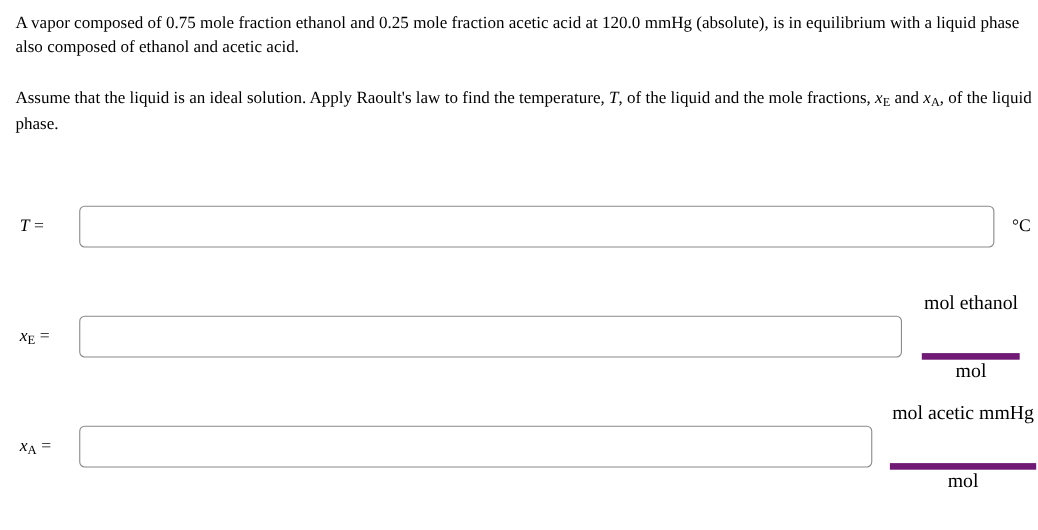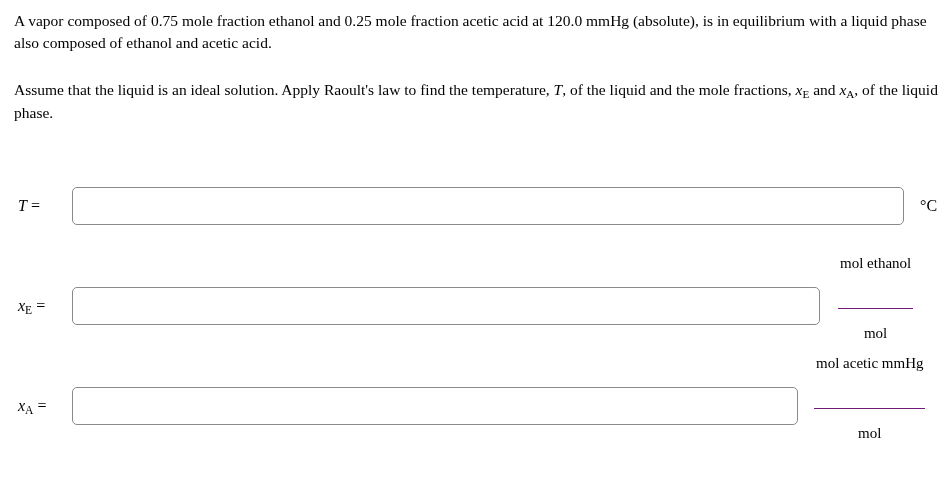--- a/index.html
+++ b/index.html
@@ -75,32 +75,32 @@
   .row-xa input.answer { width: 726px; }
 
   .unit {
     margin-left: 14px;
     font-size: 16px;
     white-space: nowrap;
   }
   .frac {
     display: inline-block;
     text-align: center;
-    font-size: 15px;
+    font-size: 18px;
     line-height: 1.12;
     vertical-align: middle;
   }
   .frac .num {
     display: block;
     padding: 0 2px;
   }
   .frac .den {
     display: block;
-    border-top: 1px solid #701a75;
-    padding: 16px 2px;
+    border-top: 6px solid #701a75;
+    padding: 0 2px;
     margin-top: 36px;
   }
   .row-t .unit { margin-left: 16px; }
   .row-xe .unit { margin-left: 18px; }
   .row-xa .unit { margin-left: 16px; }
 </style>
 </head>
 <body>
 
 <div class="page">

